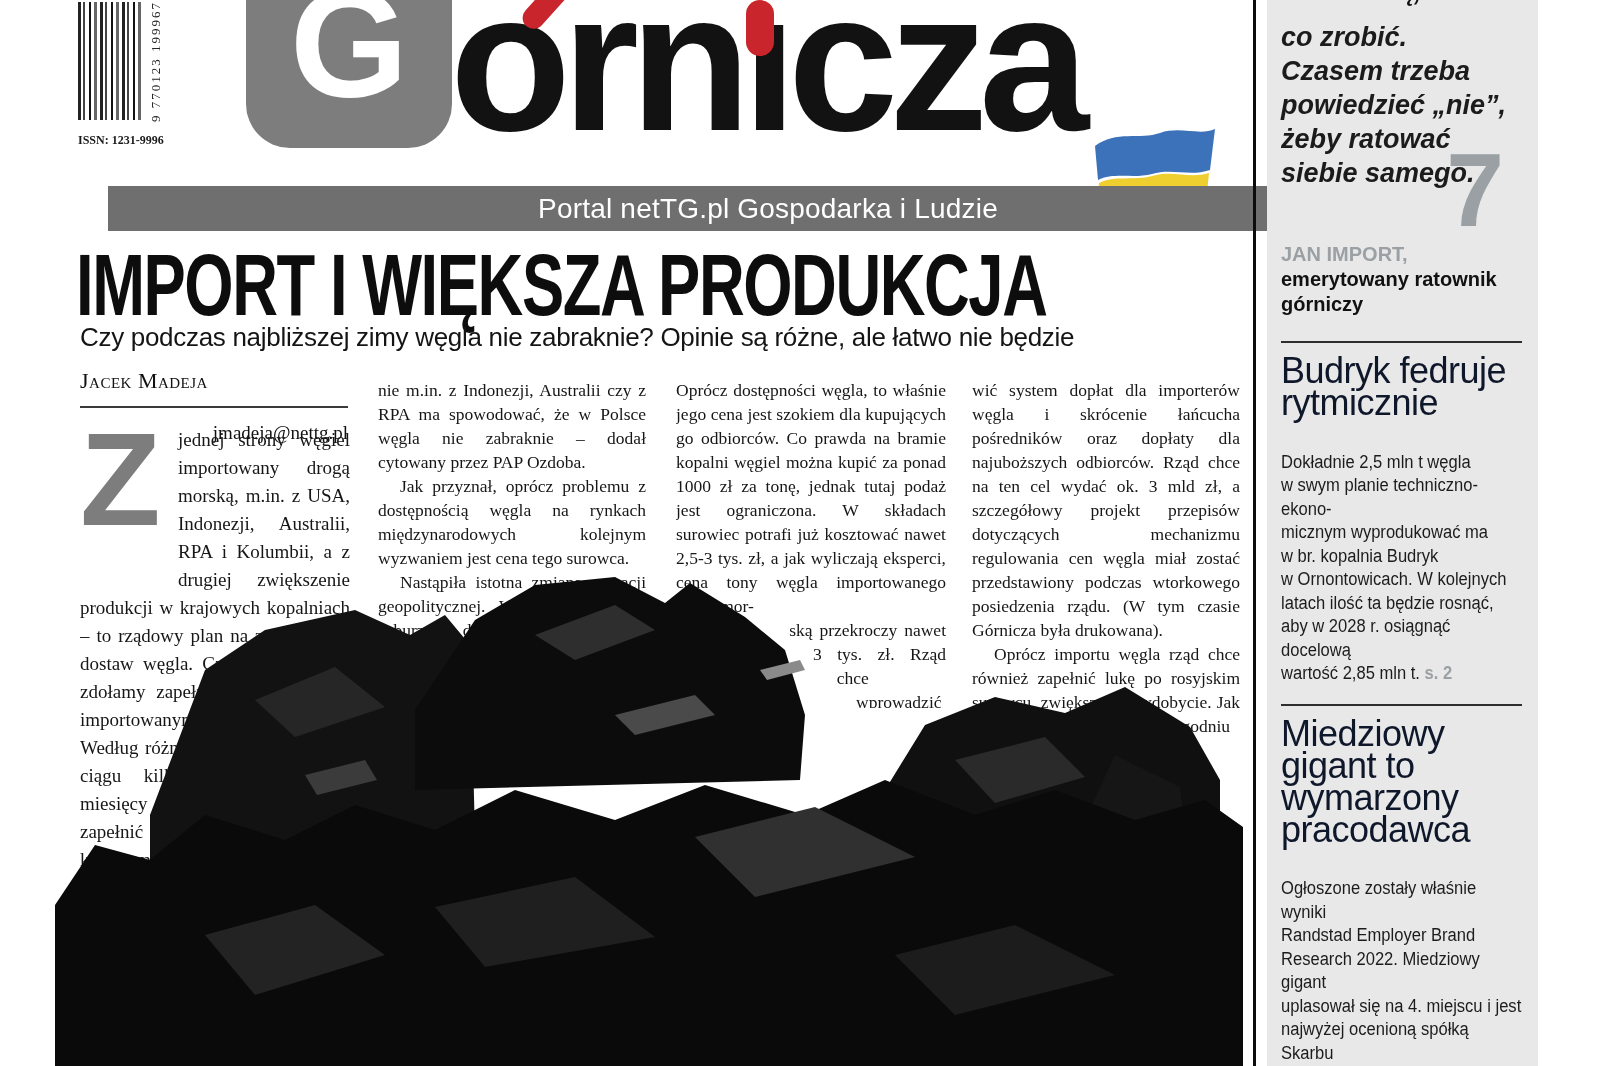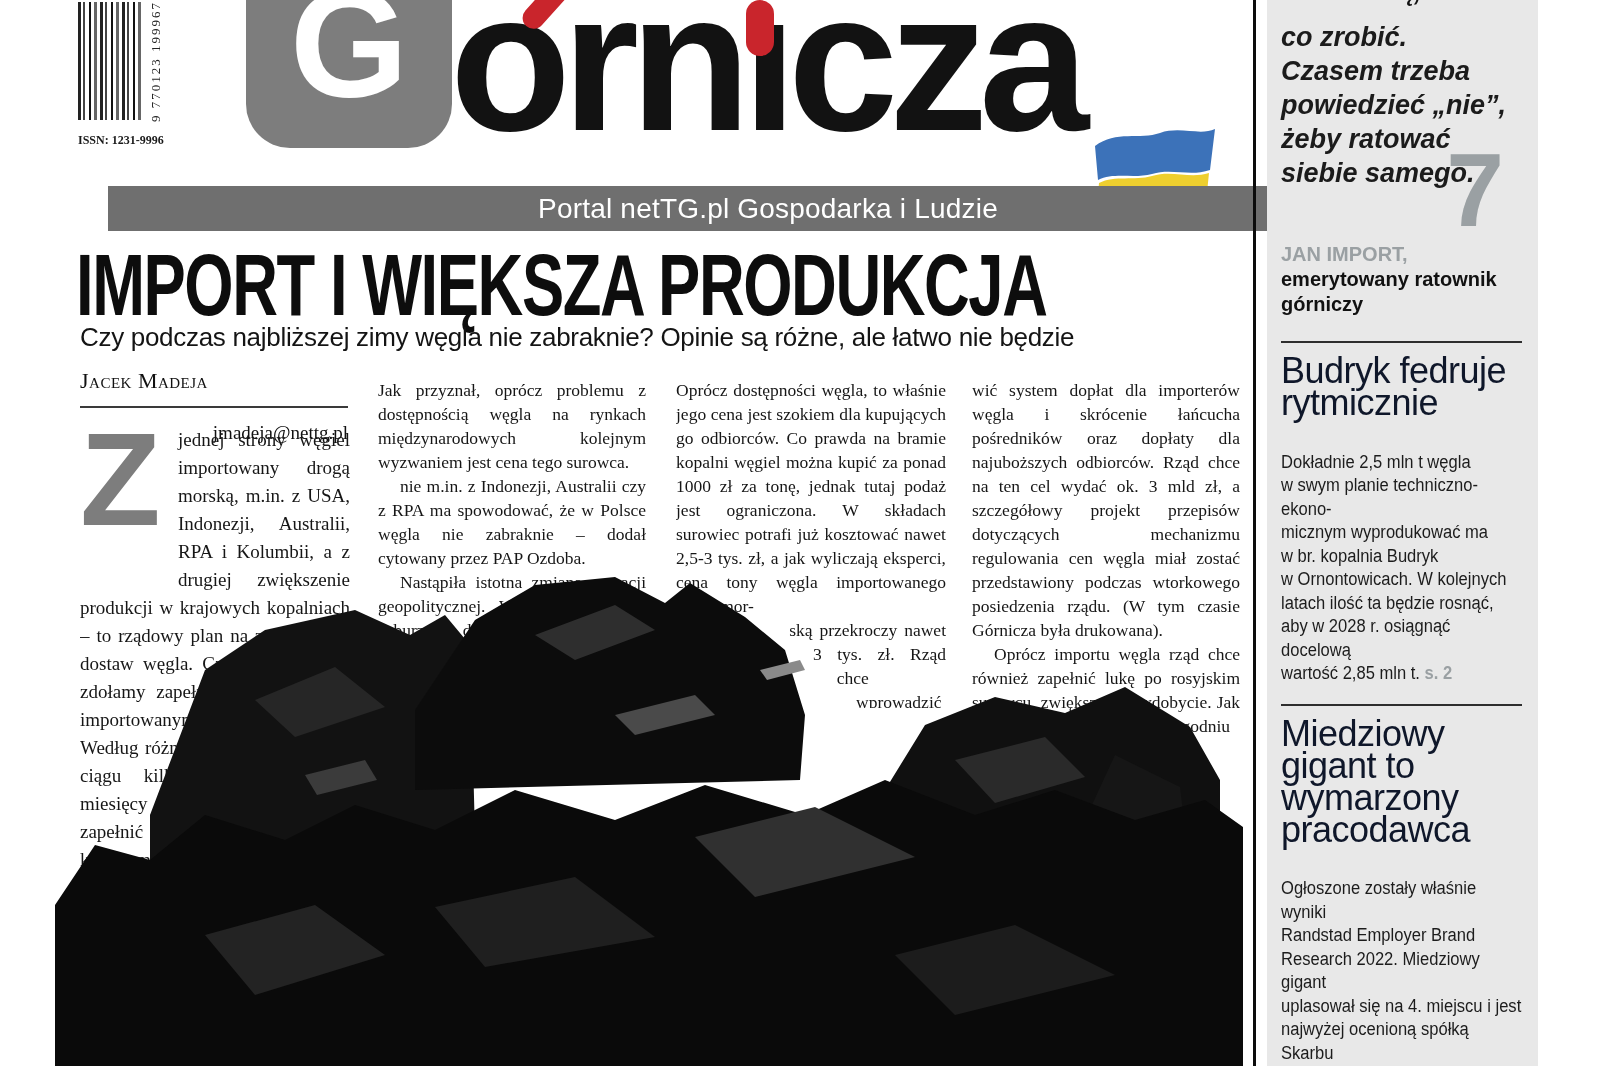--- a/index.html
+++ b/index.html
@@ -116,22 +116,22 @@
 </div>
 
 <div class="abs col col1">
   <span class="dropcap">Z</span>
   <p>jednej strony węgiel importowany drogą morską, m.in. z USA, Indonezji, Australii, RPA i Kolumbii, a z drugiej zwiększenie produkcji w krajowych kopalniach – to rządowy plan na zapewnienie dostaw węgla. Czy w ten sposób zdołamy zapełnić lukę po węglu importowanym z Rosji?</p>
   <div class="wrap-r"></div>
   <p>Według różnych szacunków, w ciągu kilku najbliższych miesięcy musimy zapełnić deficyt węgla, który może sięgać od 8 do nawet 11 mln ton. Jak wskazują przedstawiciele rządu, głównym źródłem surowca, który zastąpi objęty embargiem węgiel</p>
 </div>
 
 <div class="abs col col2">
+  <p>nie m.in. z Indonezji, Australii czy z RPA ma spowodować, że w Polsce węgla nie zabraknie – dodał cytowany przez PAP Ozdoba.</p>
   <p>Jak przyznał, oprócz problemu z dostępnością węgla na rynkach międzynarodowych kolejnym wyzwaniem jest cena tego surowca.</p>
-  <p>nie m.in. z Indonezji, Australii czy z RPA ma spowodować, że w Polsce węgla nie zabraknie – dodał cytowany przez PAP Ozdoba.</p>
   <p>Nastąpiła istotna zmiana sytuacji geopolitycznej. Wojna w Ukrainie zaburzyła dotychczasowy ład. W konsekwencji pozrywane</p>
 </div>
 
 <div class="abs col col3">
   <p>Oprócz dostępności węgla, to właśnie jego cena jest szokiem dla kupujących go odbiorców. Co prawda na bramie kopalni węgiel można kupić za ponad 1000 zł za tonę, jednak tutaj podaż jest ograniczona. W składach surowiec potrafi już kosztować nawet 2,5-3 tys. zł, a jak wyliczają eksperci, cena tony węgla importowanego drogą mor-</p>
   <div class="wrap-l3"></div>
   <p style="text-indent:0">ską przekroczy nawet 3 tys. zł. Rząd chce wprowadzić instrumenty,</p>
 </div>
 
 <div class="abs col col4a">

